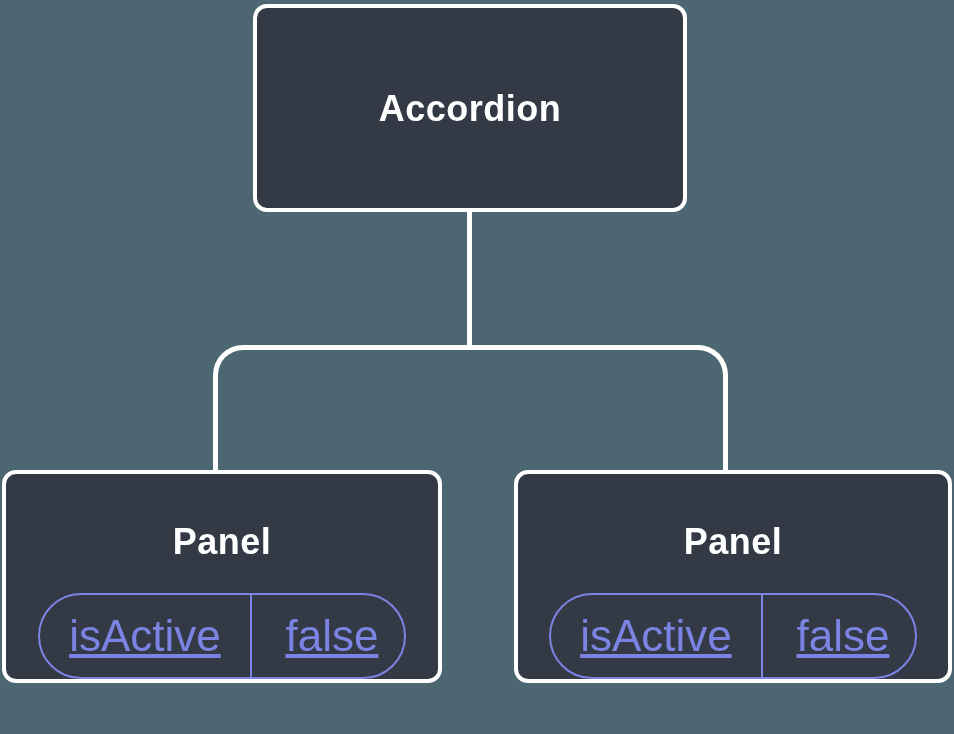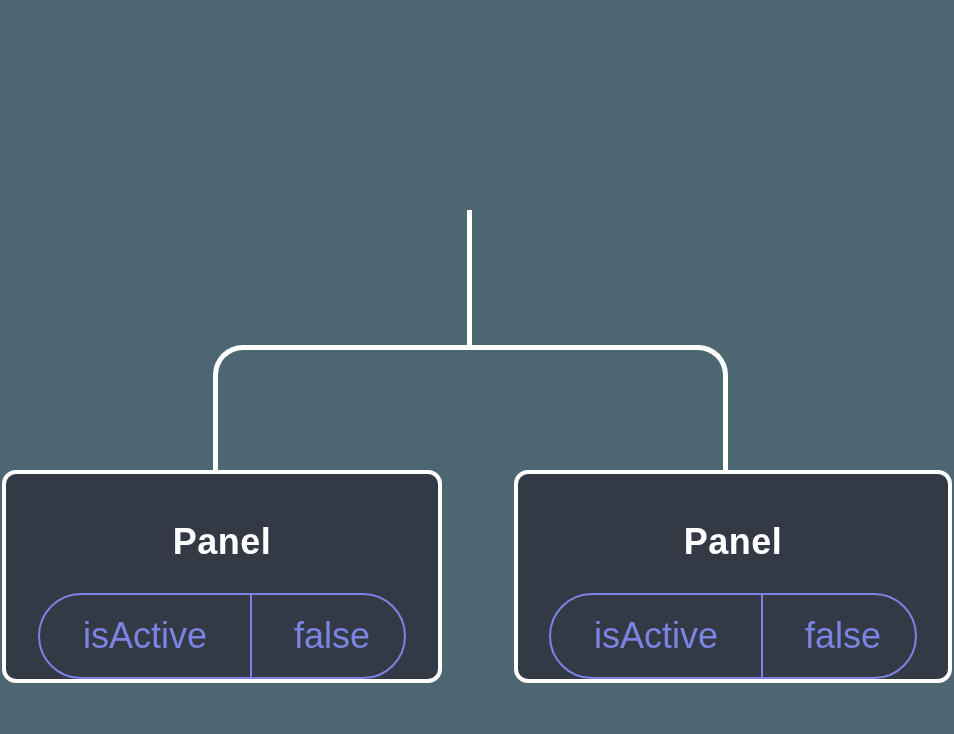--- a/index.html
+++ b/index.html
@@ -78,39 +78,43 @@
     box-sizing: border-box;
     border: 2.5px solid var(--accent, #7C84E3);
     border-radius: 50px;
     display: flex;
     overflow: hidden;
   }
   .pill-cell {
     display: flex;
     align-items: center;
     justify-content: center;
-    font-size: 36px;
+    font-size: 44px;
     font-weight: 400;
     color: var(--accent, #7C84E3);
     box-sizing: border-box;
+    text-decoration: underline;
   }
   .pill-cell.key {
     flex: 0 0 58.2%;
     border-right: 2.5px solid var(--accent, #7C84E3);
   }
   .pill-cell.val {
     flex: 1 1 auto;
     margin-left: 8px;
   }
 </style>
 </head>
 <body>
 
 <div class="canvas">
 
+  <div class="node node-root">
+    <span class="node-label">Accordion</span>
+  </div>
 
   <div class="stem"></div>
 
   <div class="bracket"></div>
 
   <div class="node node-panel pos-left">
     <span class="node-label">Panel</span>
     <div class="pill">
       <span class="pill-cell key">isActive</span>
       <span class="pill-cell val">false</span>

